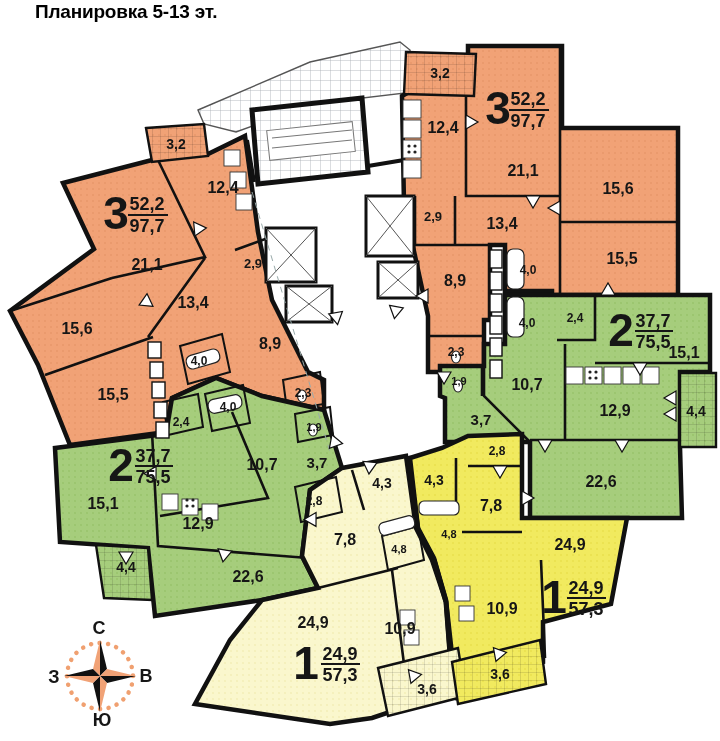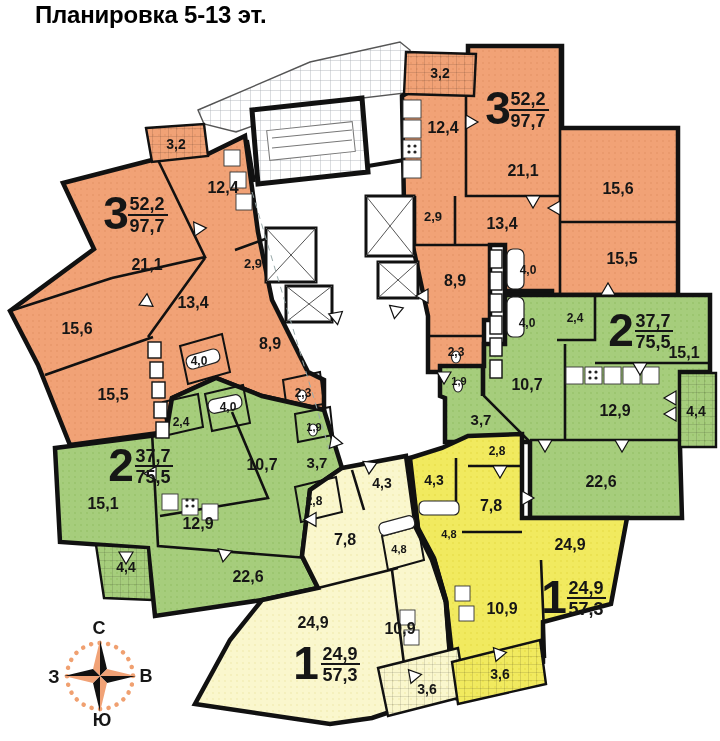--- a/index.html
+++ b/index.html
@@ -1,18 +1,18 @@
 <!DOCTYPE html>
 <html><head>
 <meta charset="utf-8">
 <style>
   html,body{margin:0;padding:0;background:#fff;}
   body{width:720px;height:741px;position:relative;overflow:hidden;
        font-family:"Liberation Sans",sans-serif;}
-  .title{position:absolute;left:35px;top:1px;font-size:24px;font-weight:700;
+  .title{position:absolute;left:35px;top:1px;font-size:19px;font-weight:700;
          color:#000;letter-spacing:-0.2px;text-align:right;}
   svg{position:absolute;left:0;top:0;}
   text{font-family:"Liberation Sans",sans-serif;fill:#161616;}
 </style>
 </head>
 <body>
 
 <div class="title">Планировка 5-13 эт.</div>
 
 <svg id="plan" width="720" height="741" viewBox="0 0 720 741">

